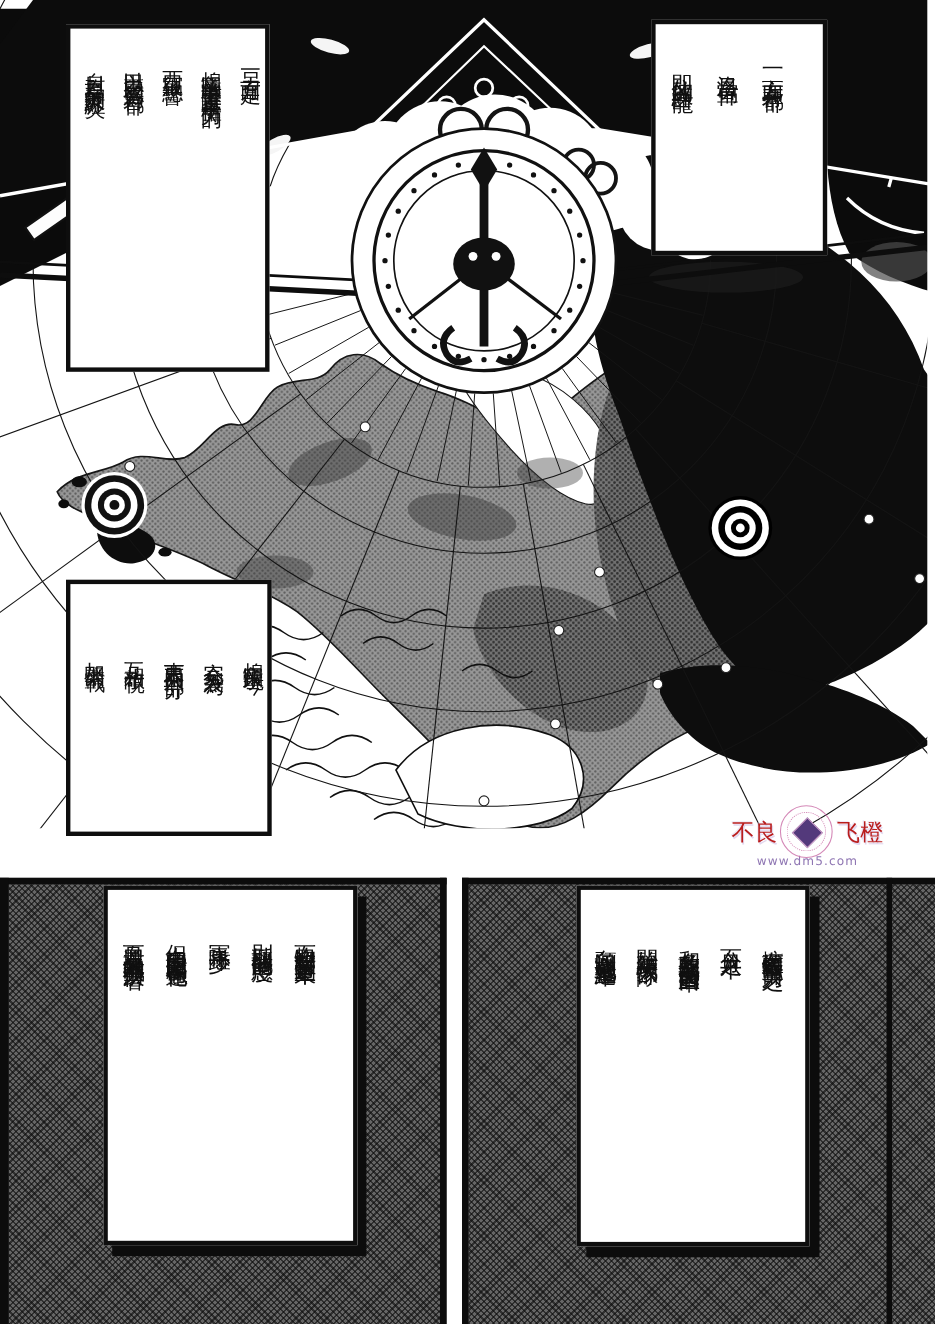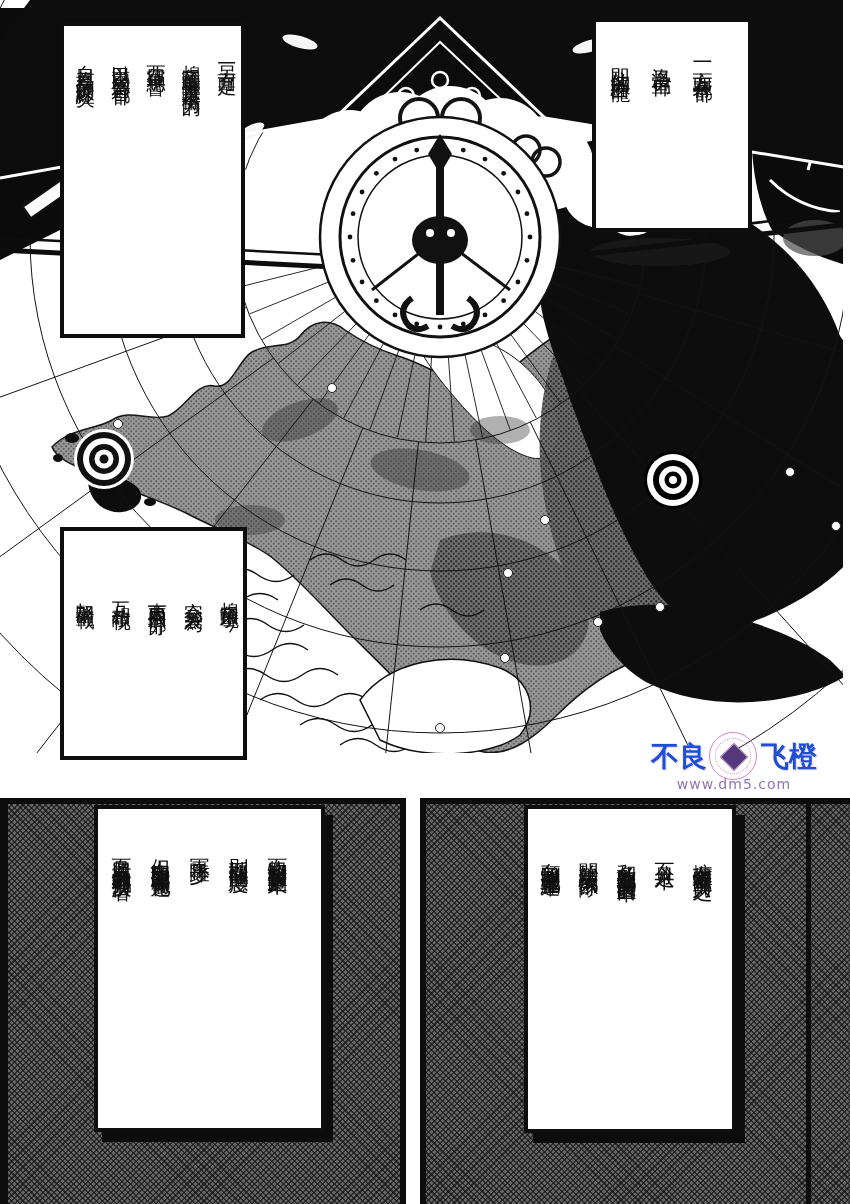--- a/index.html
+++ b/index.html
@@ -32,30 +32,30 @@
   #panel-bl{position:absolute;left:0;top:798px;width:406px;height:406px;z-index:5;
             border-top:6px solid #0c0c0c;border-right:6px solid #0c0c0c;border-left:8px solid #0c0c0c;
             box-sizing:border-box;}
   #panel-br{position:absolute;left:420px;top:798px;width:430px;height:406px;z-index:5;
             border-top:6px solid #0c0c0c;border-left:6px solid #0c0c0c;box-sizing:border-box;}
   #panel-br-border{position:absolute;left:806px;top:798px;width:5px;height:406px;background:#0c0c0c;z-index:6;}
   
   #watermark{position:absolute;left:645px;top:732px;width:178px;z-index:30;
              text-align:center;pointer-events:none;}
   .wm-row{display:flex;align-items:center;justify-content:center;gap:2px;}
-  .wm-char{font-size:28px;font-weight:bold;color:#1d4ed8;
+  .wm-char{font-size:21px;font-weight:normal;color:#b91c1c;
            text-shadow:1px 1px 0 rgba(222,210,236,.9), -1px -1px 0 rgba(222,210,236,.5);}
   .wm-seal{position:relative;width:50px;height:50px;flex:0 0 auto;}
   .wm-ring{position:absolute;left:0;top:0;width:46px;height:46px;border-radius:50%;
            border:1.5px solid rgba(205,115,170,.85);}
   .wm-ring2{position:absolute;left:6px;top:6px;width:34px;height:34px;border-radius:50%;
             border:1px dotted rgba(205,115,170,.8);}
   .wm-diamond{position:absolute;left:15px;top:15px;width:18px;height:18px;background:#53397b;
               transform:rotate(45deg);border:1px solid rgba(220,170,210,.9);}
-  .wm-url{font-size:14px;color:#8f76b3;letter-spacing:1px;margin-top:-6px;}
+  .wm-url{font-size:11px;color:#8f76b3;letter-spacing:1px;margin-top:-6px;}
 </style>
 </head>
 <body>
 
 <svg id="map-svg" width="850" height="772" viewBox="0 0 850 772" xmlns="http://www.w3.org/2000/svg">
   <defs>
     <clipPath id="mapclip">
         <rect x="0" y="0" width="850" height="753"></rect>
       </clipPath>
     <pattern id="ht" width="5" height="5" patternUnits="userSpaceOnUse">

